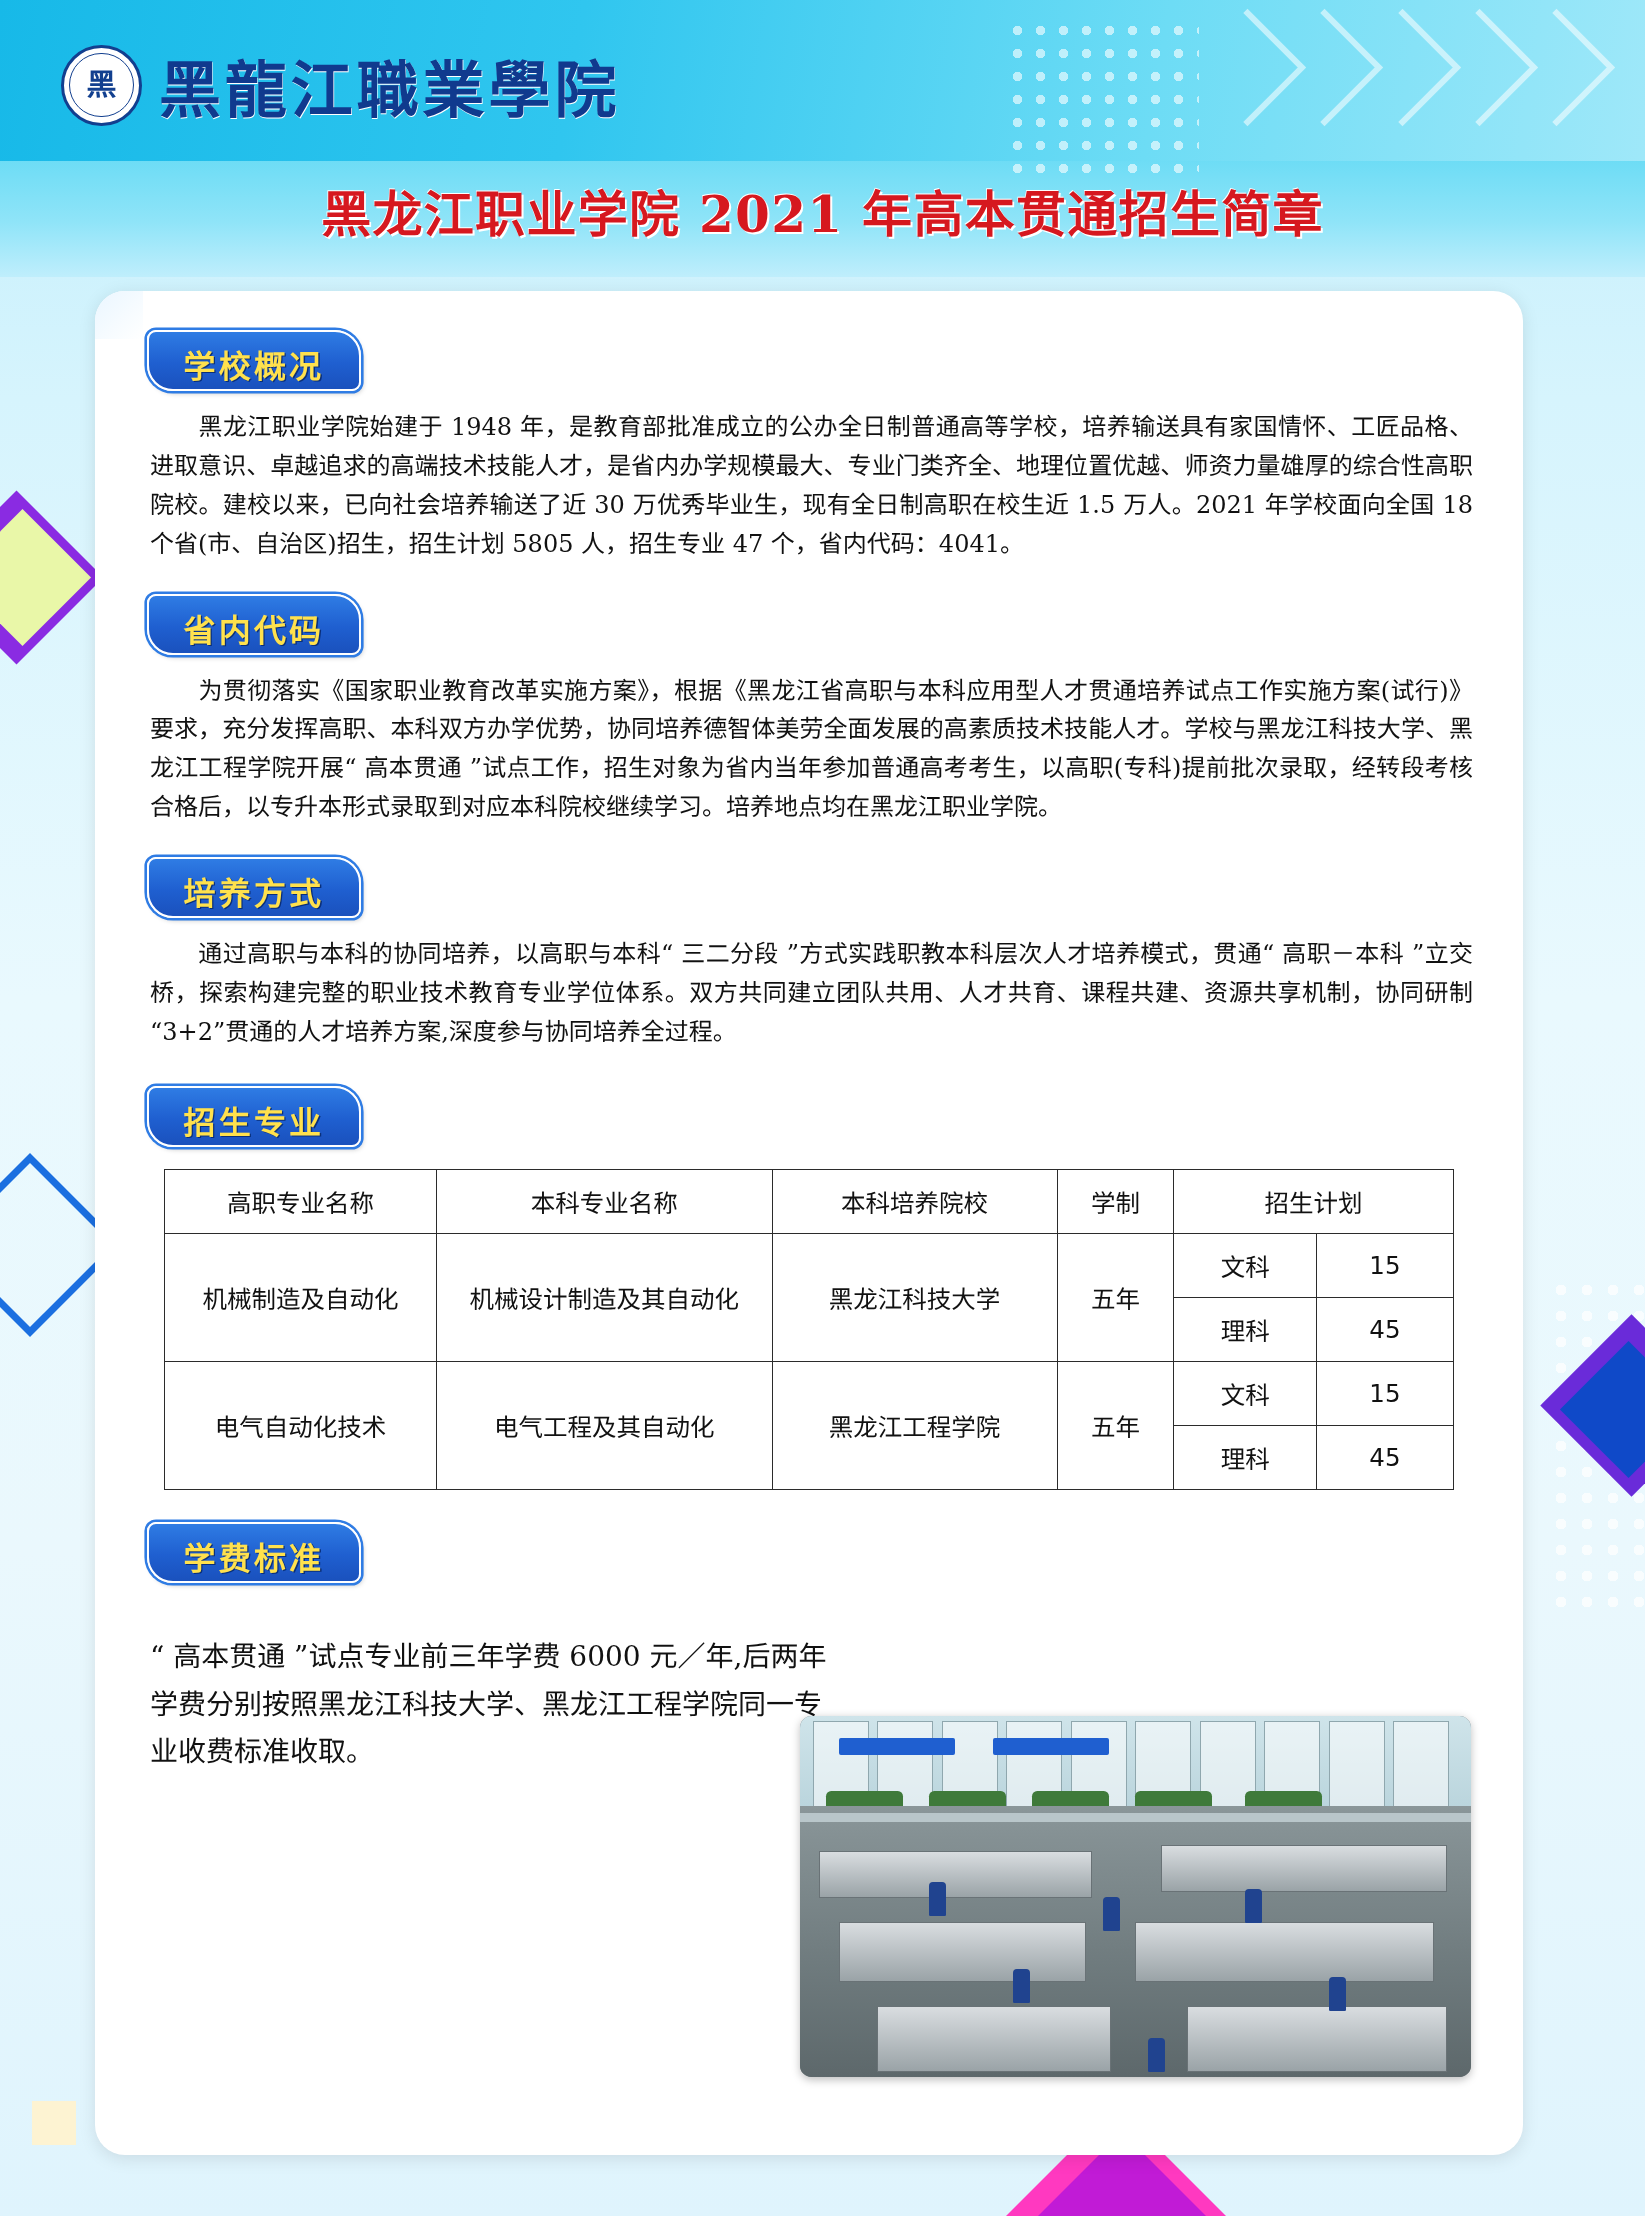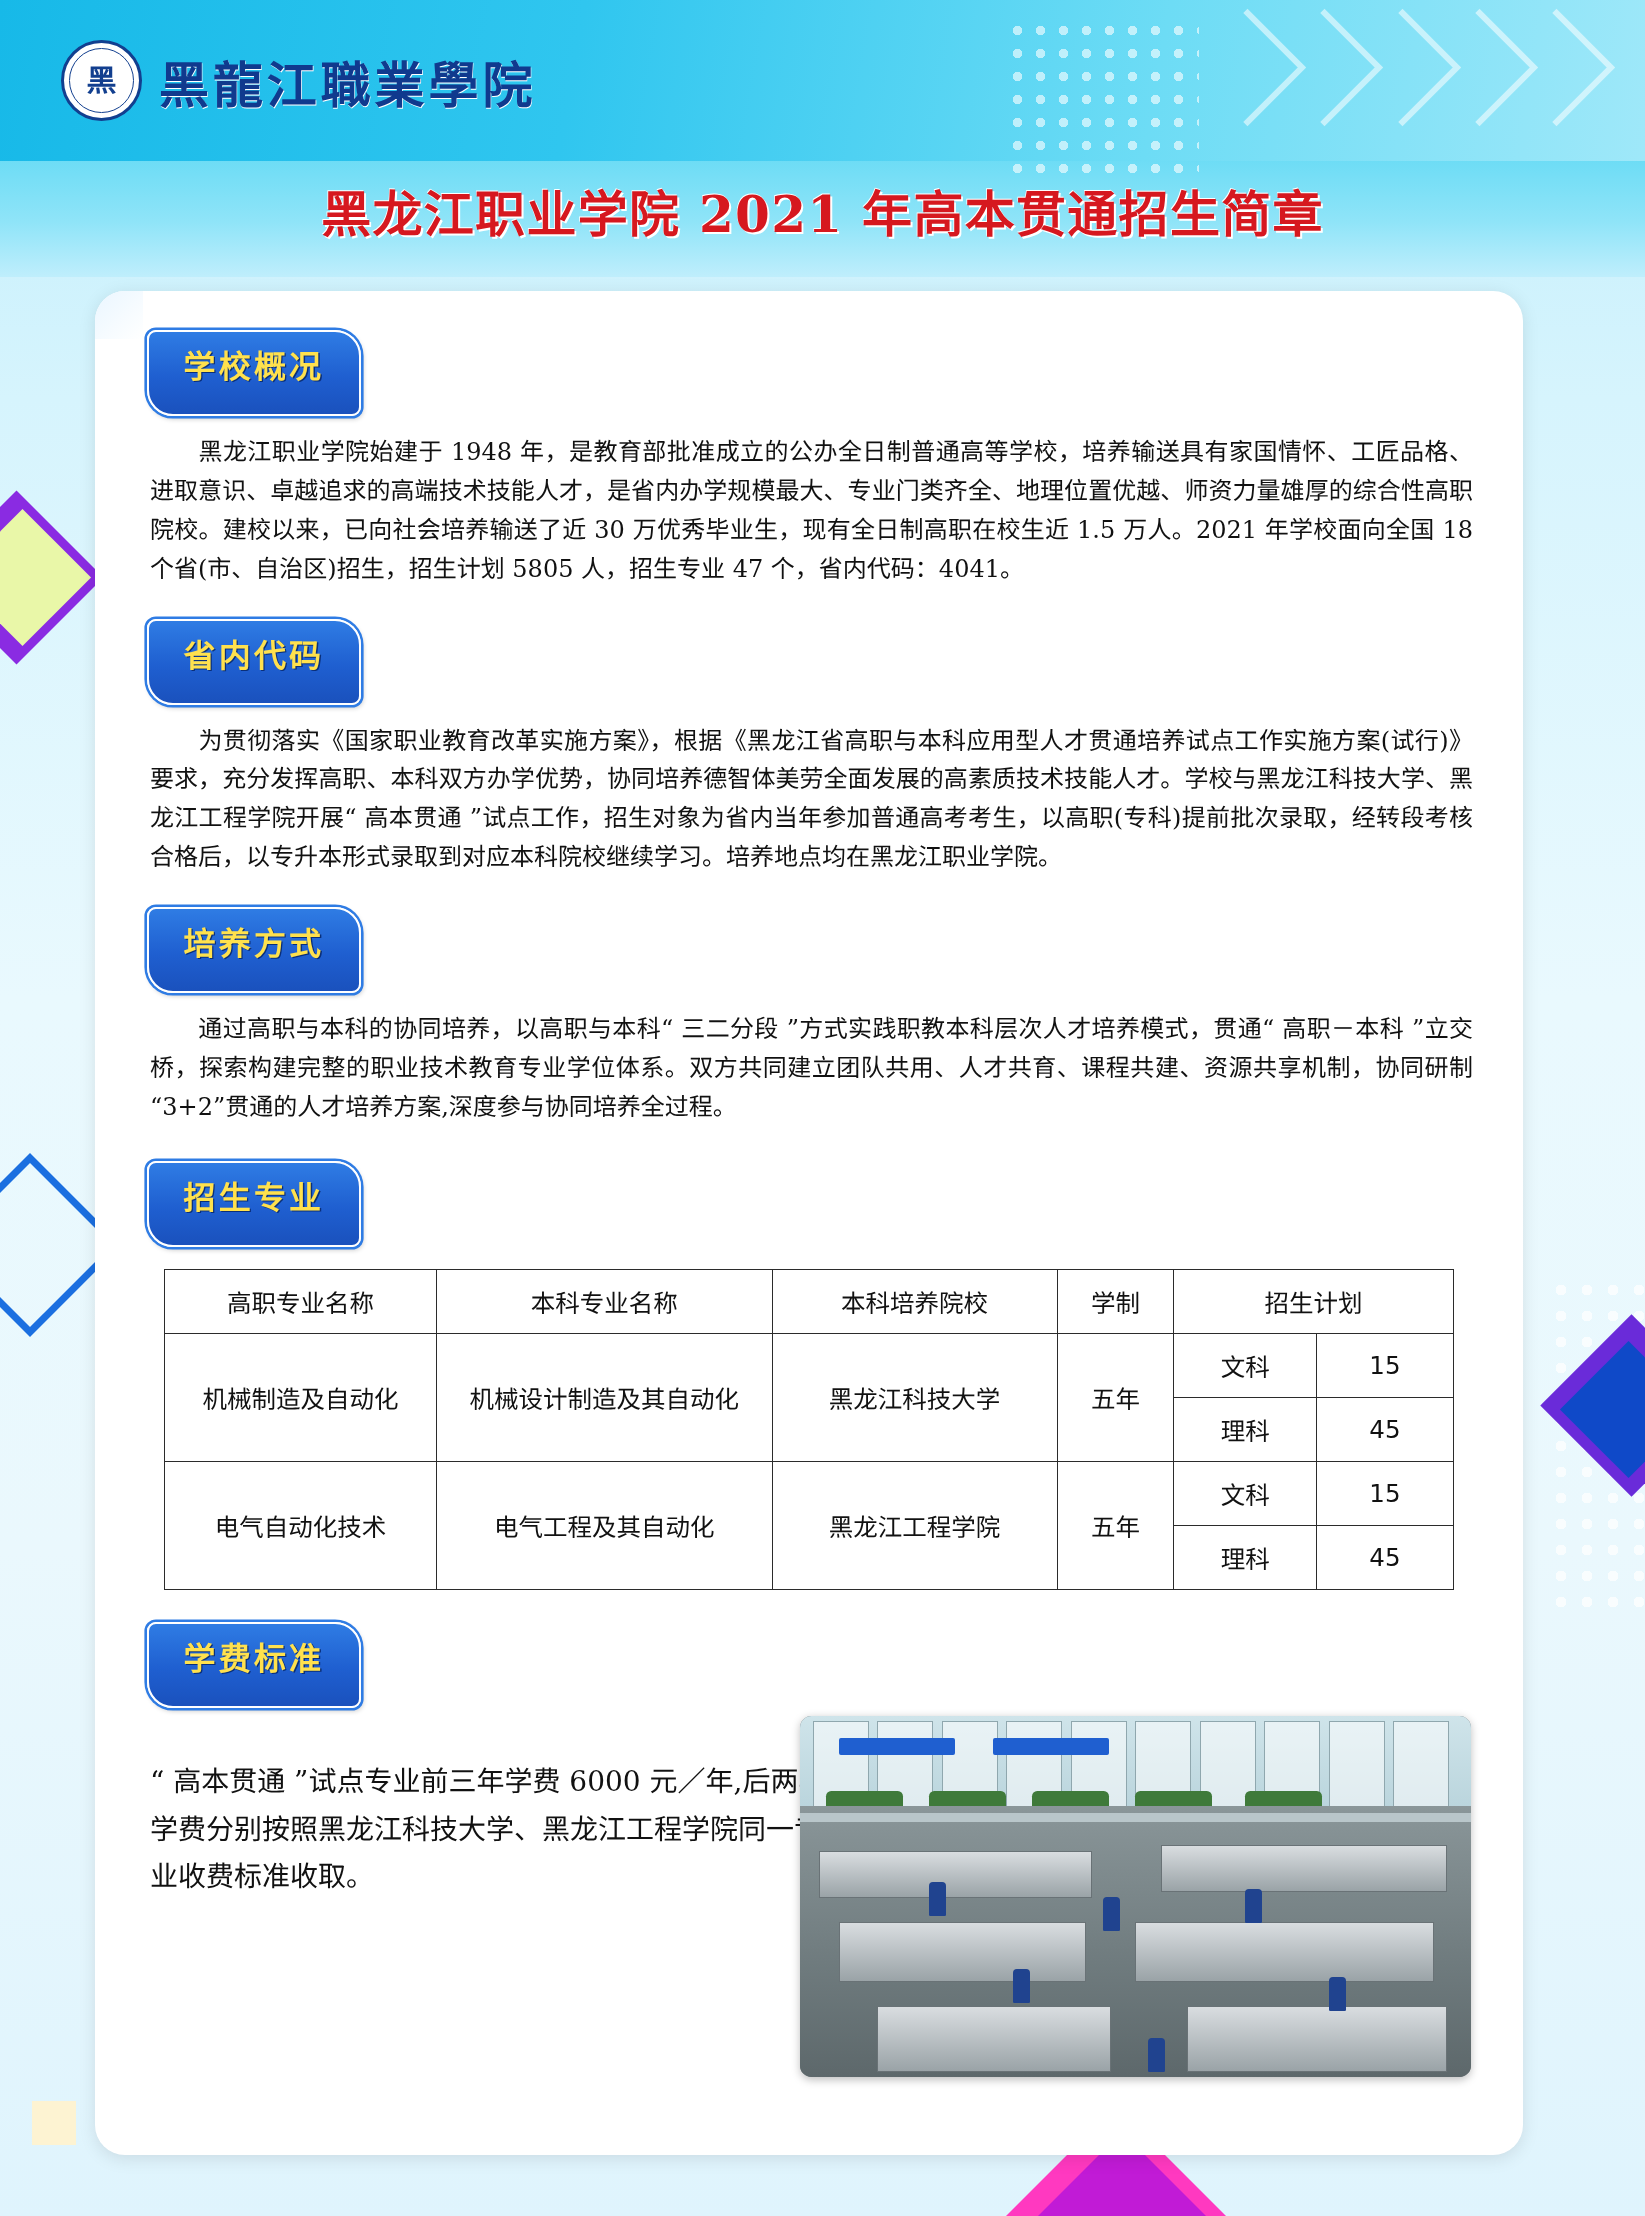--- a/index.html
+++ b/index.html
@@ -53,21 +53,21 @@
     box-sizing:border-box;position:relative;
   }
   .logo-seal .ring{
     position:absolute;inset:5.2px;border:1.3px solid #123f8f;border-radius:50%;
   }
   .logo-seal .mark{
     font-size:30px;color:#123f8f;font-weight:bold;line-height:1;
     font-family:"Liberation Serif",serif;
   }
   .logo-text{
-    font-size:50px;font-weight:bold;color:#103a8e;
+    font-size:62px;font-weight:bold;color:#103a8e;
     letter-spacing:3.9px;
     font-family:"DejaVu Serif","Liberation Serif",serif;
     text-shadow:0.6px 0.6px 0 #ffffff;
   }
 
   .main-title{
     position:absolute;left:0;top:174px;width:100%;text-align:center;
     font-size:50px;font-weight:bold;color:#d6181f;
     letter-spacing:1.3px;
     font-family:"DejaVu Serif","Liberation Serif",serif;
@@ -81,21 +81,21 @@
     box-shadow:0 3.9px 17px rgba(0,0,0,.10);
     overflow:hidden;
   }
   .card .corner-sq{position:absolute;width:48px;height:48px;}
 
   .inner{position:absolute;left:0;top:0;width:100%;height:100%;}
 
   
   .ribbon{
     position:relative;display:inline-block;margin-left:27px;
-    padding:9px 35px 27px 35px;
+    padding:9px 35px 2px 35px;
     background:linear-gradient(180deg,#2f7ce4 0%,#1f5fd0 55%,#1a51bd 100%);
     border:2.6px solid #ffffff;
     border-radius:9px 26px 9px 26px;
     box-shadow:0 0 0 2.6px #2f7ce4, 1.9px 2.6px 5.2px rgba(0,0,0,.22);
   }
   .ribbon span{
     font-size:32px;font-weight:bold;color:#ffe14d;letter-spacing:3.2px;
     font-family:"DejaVu Serif","Liberation Serif",serif;
     text-shadow:1.3px 1.3px 0 #0a2f7a;
     white-space:nowrap;

